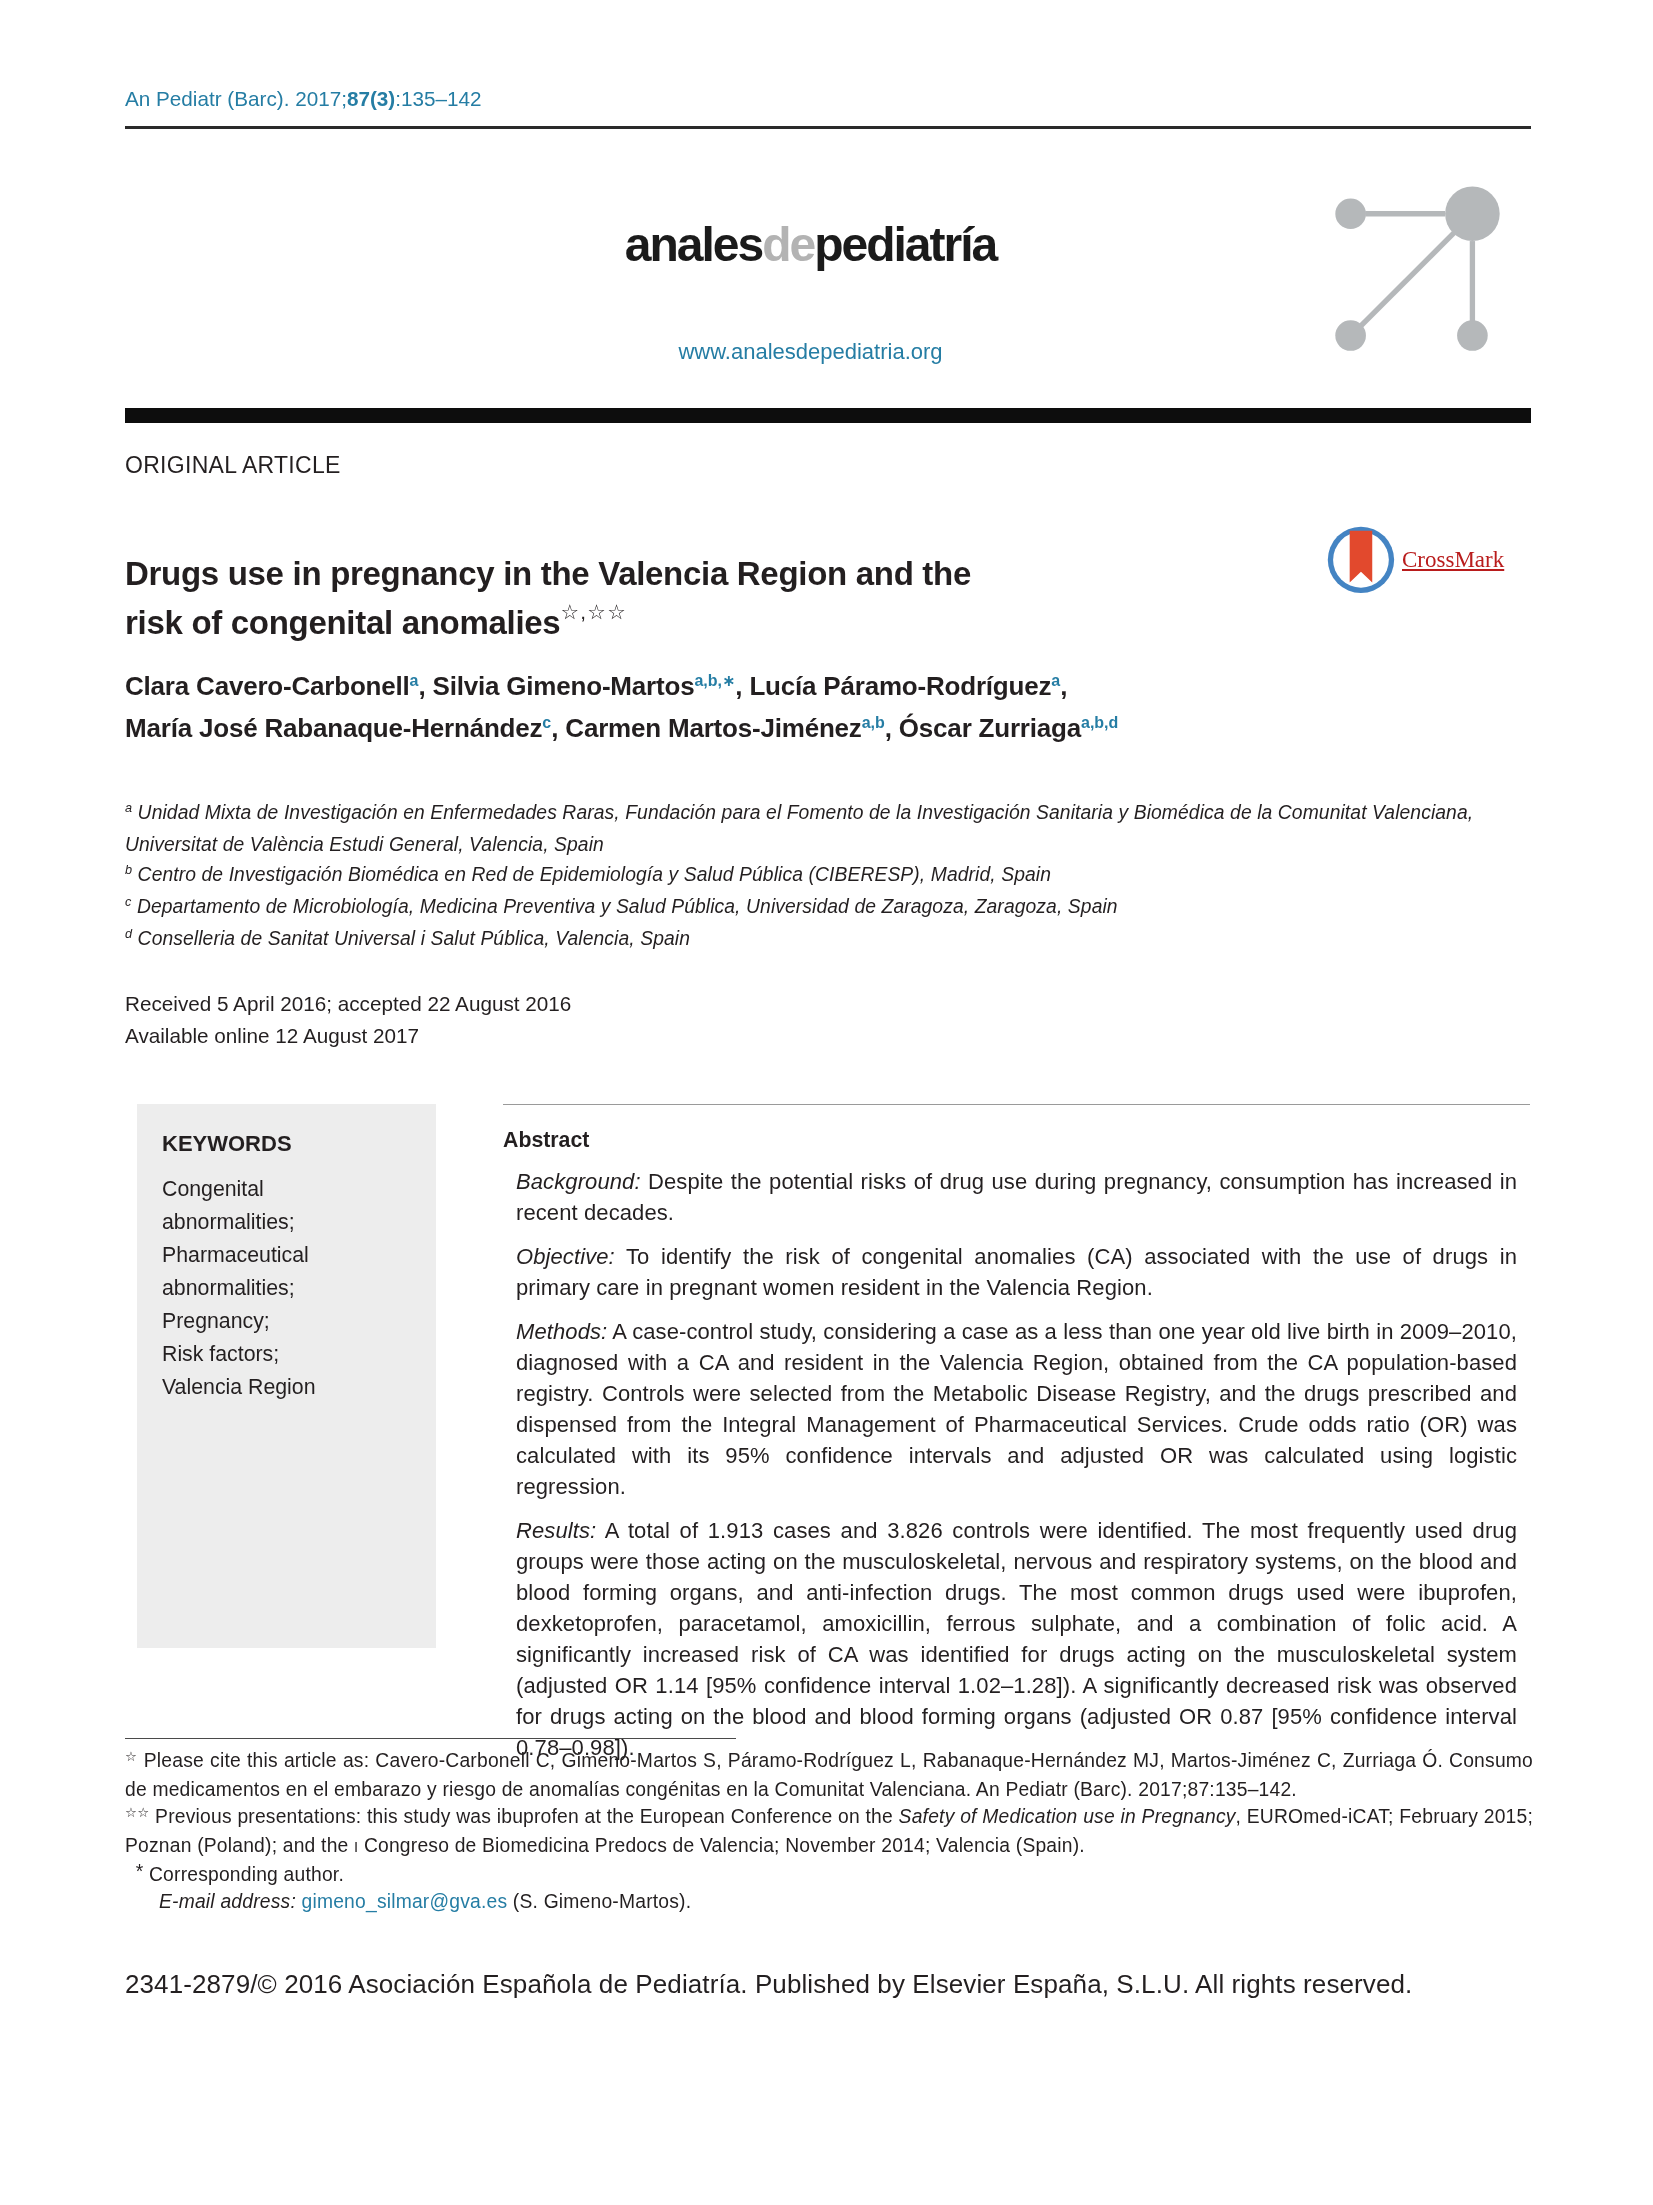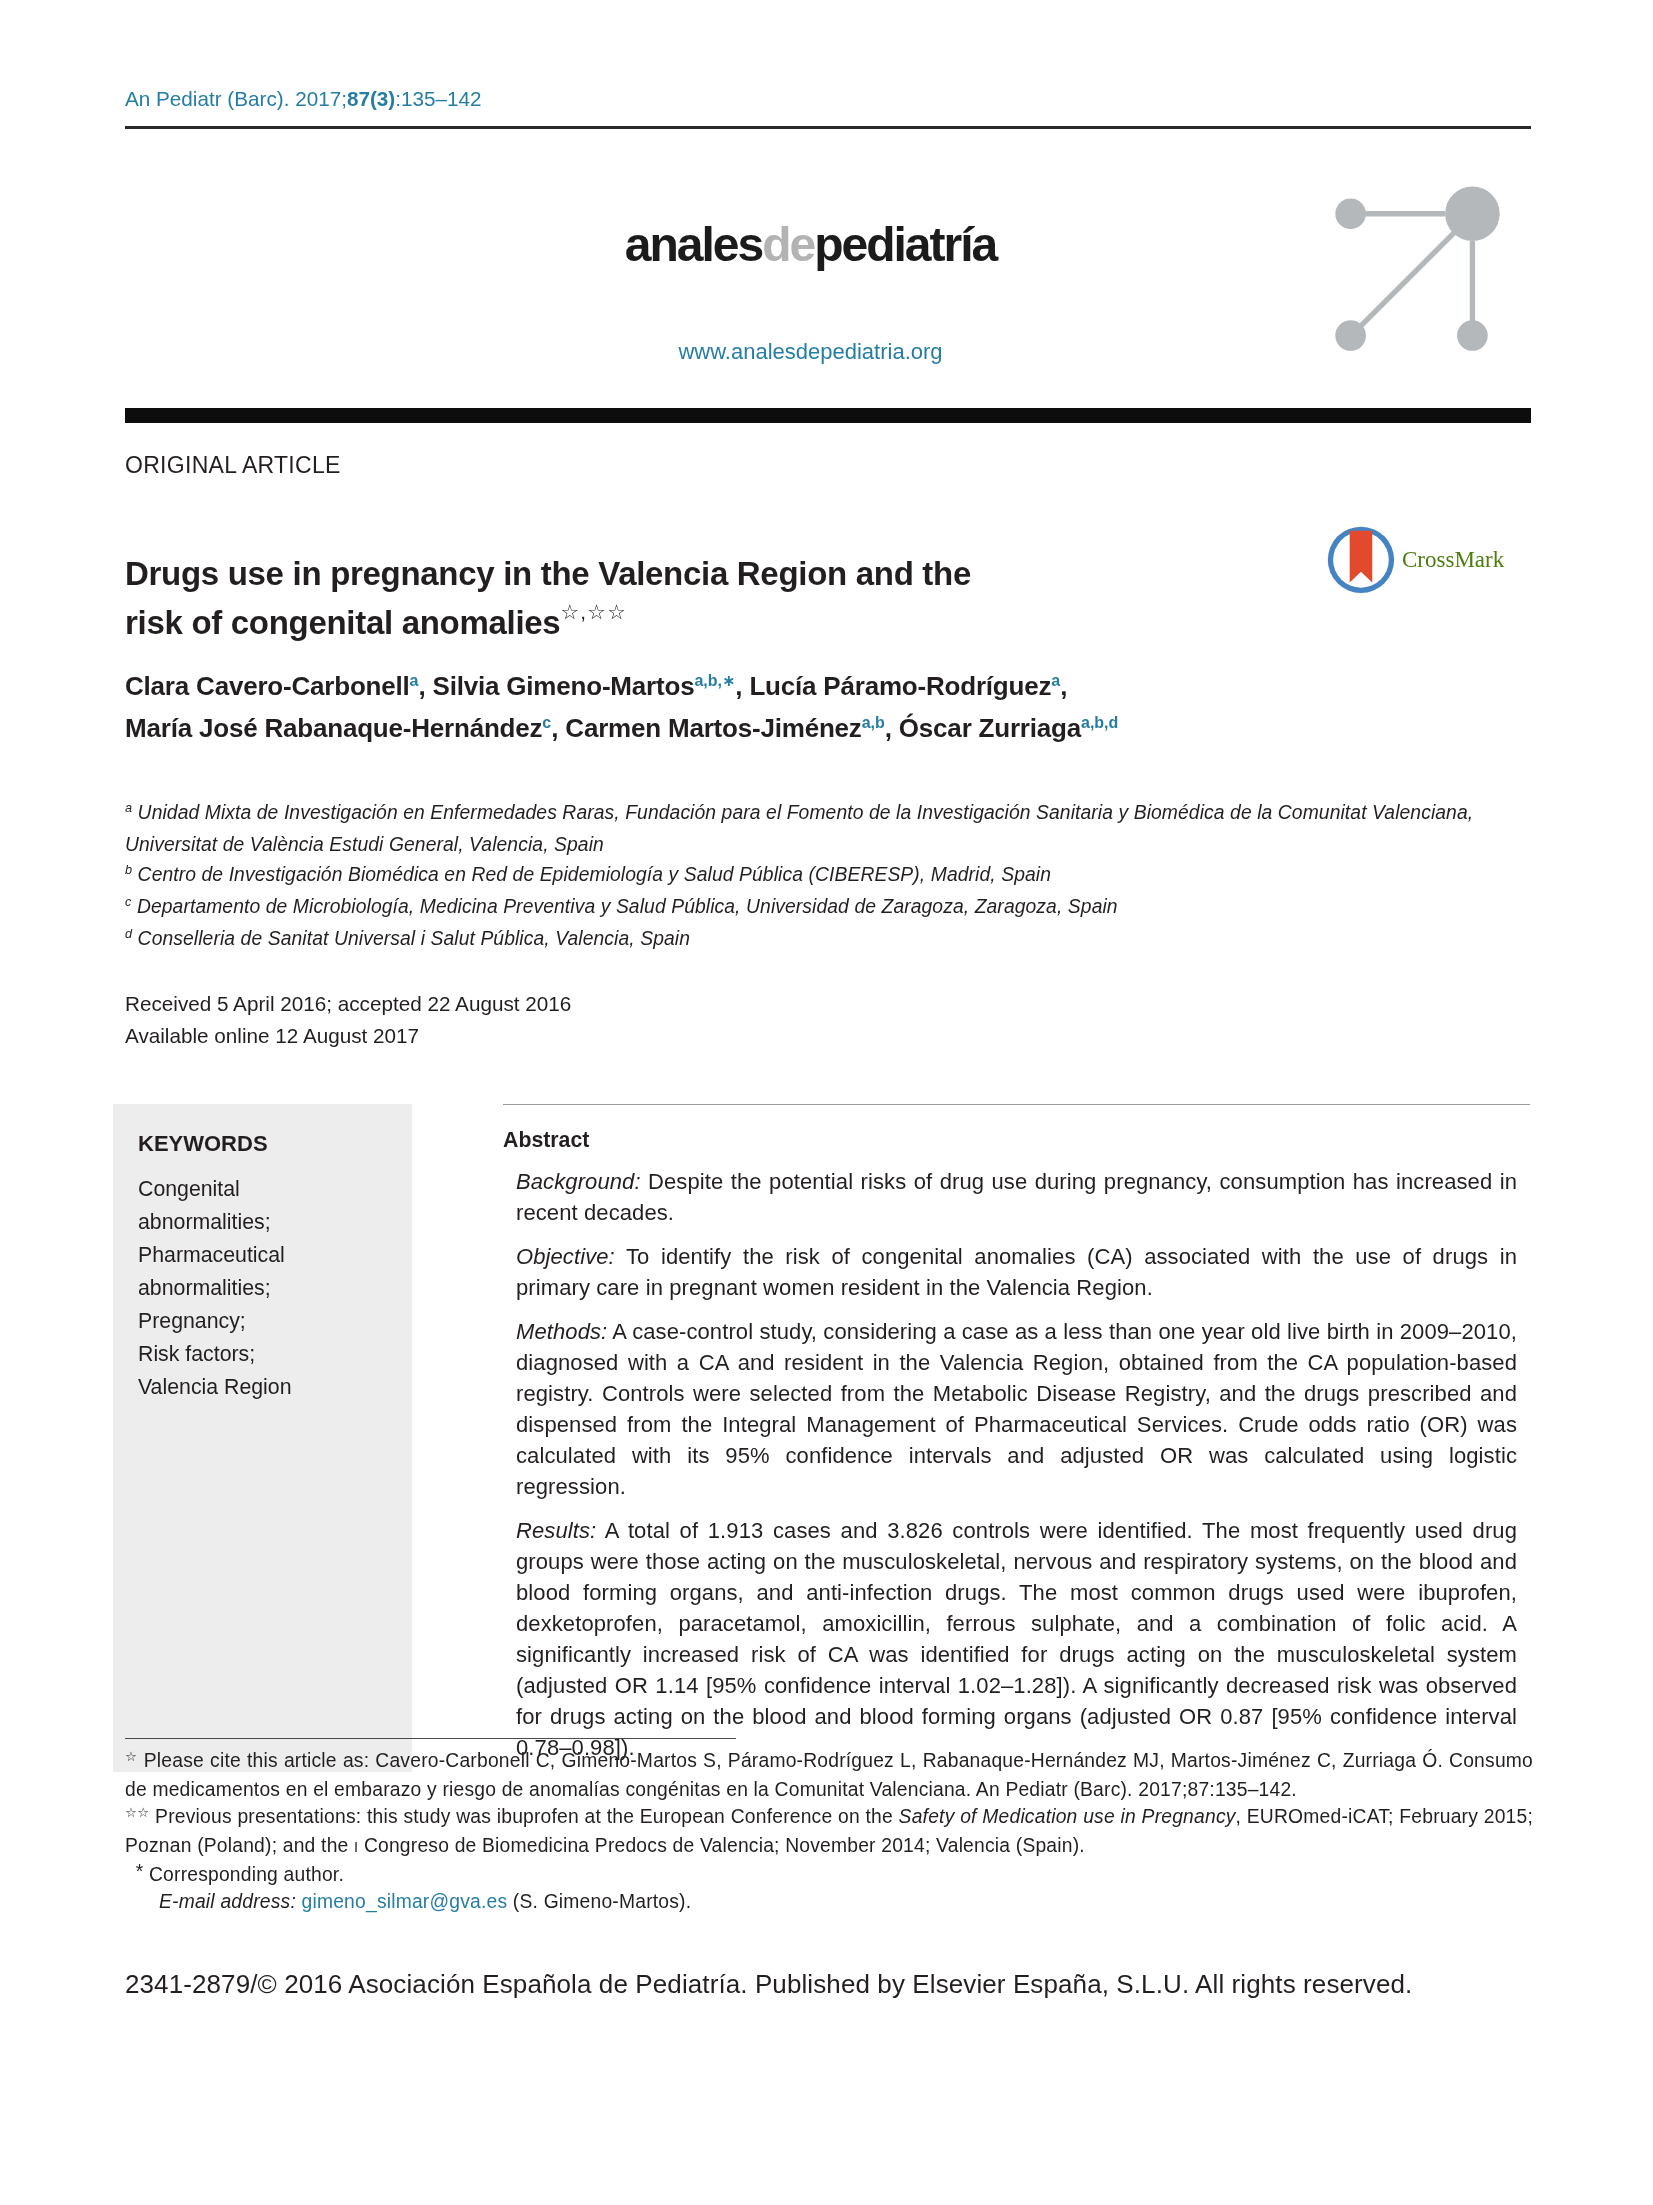--- a/index.html
+++ b/index.html
@@ -36,35 +36,35 @@
 
   
   #black-bar{left:125px;top:408px;width:1406px;height:14.7px;background:#0d0d0d;}
   #section-label{left:125px;top:452px;font-size:23px;letter-spacing:0.3px;}
 
   #article-title{left:125px;top:549px;font-size:33px;font-weight:bold;line-height:49px;letter-spacing:-0.3px;}
   .title-marks{font-size:20.7px;font-weight:normal;position:relative;top:-14.7px;letter-spacing:1.3px;}
 
   
   #crossmark{left:1326px;top:524px;width:200px;height:73px;cursor:pointer;}
-  #crossmark-label{left:1402px;top:547px;font-family:"Liberation Serif","DejaVu Serif",serif;font-size:23px;color:#4d7c0f;}
+  #crossmark-label{left:1402px;top:547px;font-family:"Liberation Serif","DejaVu Serif",serif;font-size:23px;color:#b91c1c;text-decoration:underline;}
 
   
   #authors{left:125px;top:667px;font-size:26px;font-weight:bold;line-height:39px;letter-spacing:-0.2px;}
   .supt{color:var(--teal);font-size:16px;position:relative;top:-9.3px;letter-spacing:0;}
 
   
   #affiliations{left:125px;top:798px;width:1414px;font-size:19.3px;line-height:30px;font-style:italic;letter-spacing:0.1px;}
   .affsup{font-size:12.7px;position:relative;top:-6.7px;}
 
   #received-block{left:125px;top:988px;font-size:20.7px;line-height:32px;}
 
   
   #abstract-rule{left:503px;top:1104px;width:1027px;height:1.3px;background:#9a9a9a;}
-  #keywords-box{left:113px;top:1104px;width:299px;height:668px;background:var(--keywords-bg);
+  #keywords-box{left:137px;top:1104px;width:299px;height:544px;background:var(--keywords-bg);
     box-sizing:border-box;padding:27px 13.3px 0 25px;}
   #keywords-heading{font-size:22px;font-weight:bold;margin-bottom:16px;}
   .keyword-line{font-size:21.3px;line-height:33px;}
 
   
   #abstract{left:503px;top:1128px;width:1027px;}
   #abstract-heading{font-size:21.3px;font-weight:bold;margin:0 0 9.3px 0;}
   .abs-p{font-size:22px;line-height:31px;text-align:justify;margin:13px;letter-spacing:0.1px;}
   .it{font-style:italic;}
 

